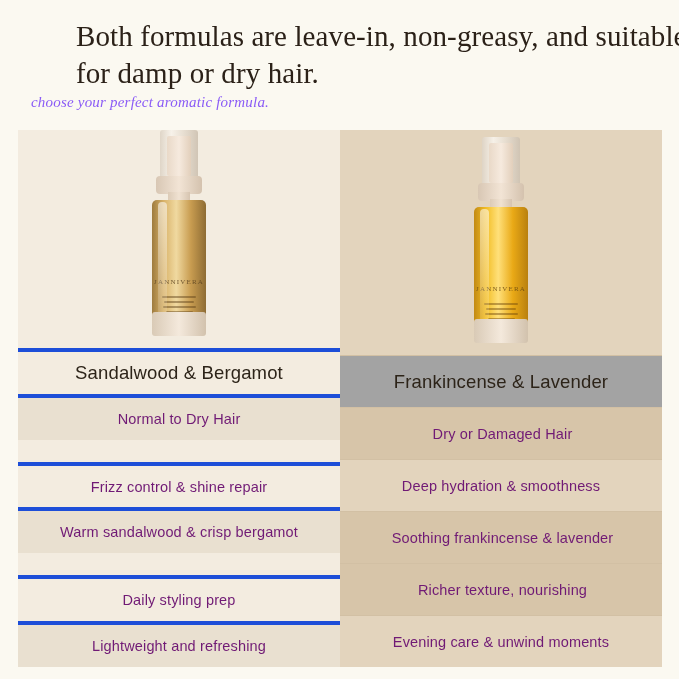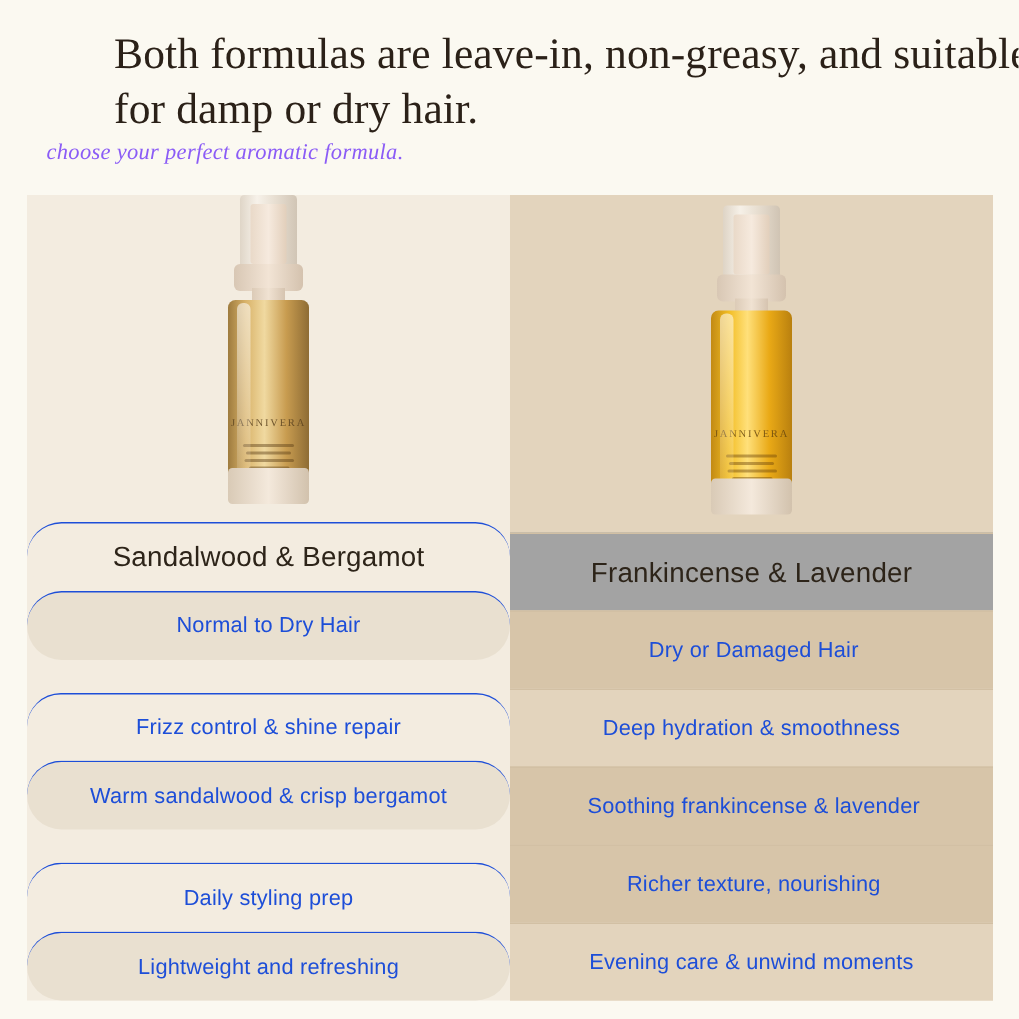--- a/index.html
+++ b/index.html
@@ -61,41 +61,41 @@
     display: flex;
     align-items: flex-end;
     justify-content: center;
   }
   .row {
     display: flex;
     align-items: center;
     justify-content: center;
     text-align: center;
     font-size: 14.5px;
-    color: #1d4ed8;
+    color: #701a75;
     letter-spacing: 0.15px;
     padding: 0 14px;
   }
   .row.title {
     height: 52px;
     font-size: 18.5px;
     color: #2d2419;
   }
   .row.rdata { height: 52px; }
 
   
   .col-left  .rdata.odd  { background: #e9e0d0; }
   .col-left  .rdata.even { background: #f3ece0; margin-top: 22px; }
   .col-left  .title      { background: #f3ece0; }
   .col-right .rdata.odd  { background: #d7c5a9; padding-left: 17px; }
   .col-right .rdata.even { background: #e3d4bd; }
   .col-right .title      { background: #a3a3a3; }
 
   
-  .col-left .rdata, .col-left .title { border-top: 1px solid #1d4ed8; border-radius: 26px; }
+  .col-left .rdata, .col-left .title { border-top: 4px solid #1d4ed8; }
   .col-right .rdata, .col-right .title { border-top: 1px solid #d2c0a4; }
 
   
   .bottle {
     position: relative;
     width: 62px;
     height: 210px;
     margin-bottom: 8px;
   }
   .cap {

